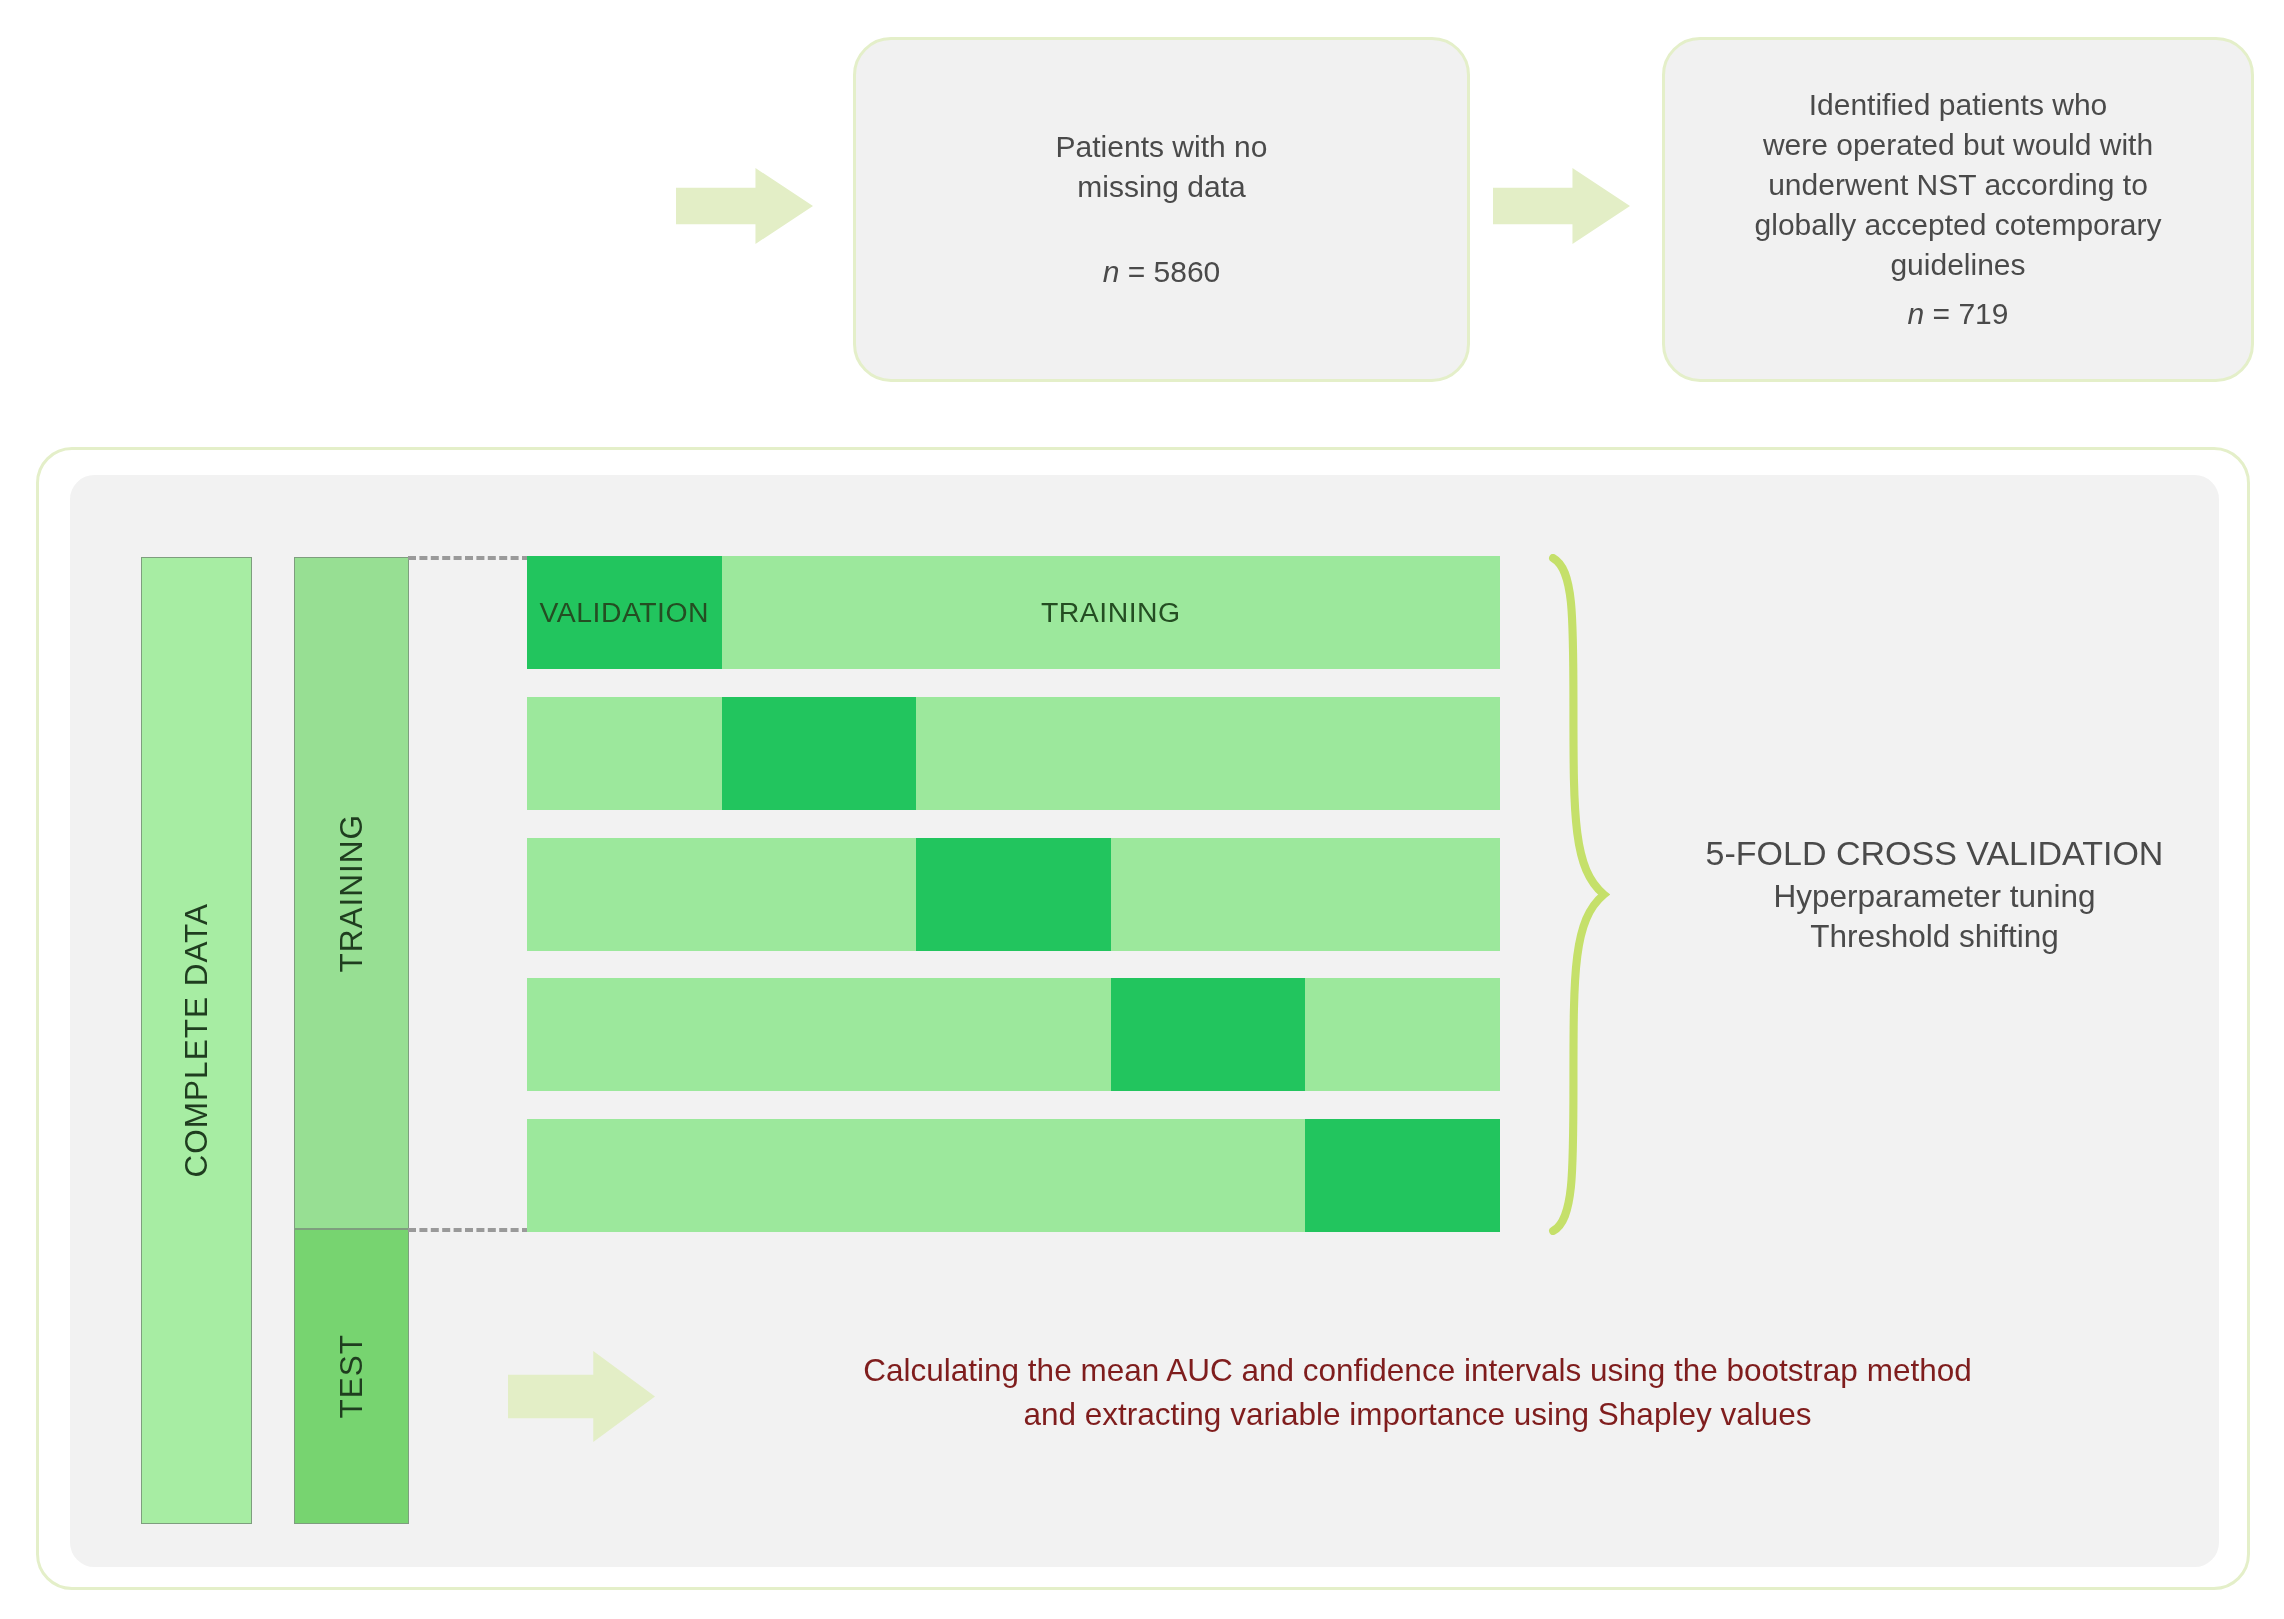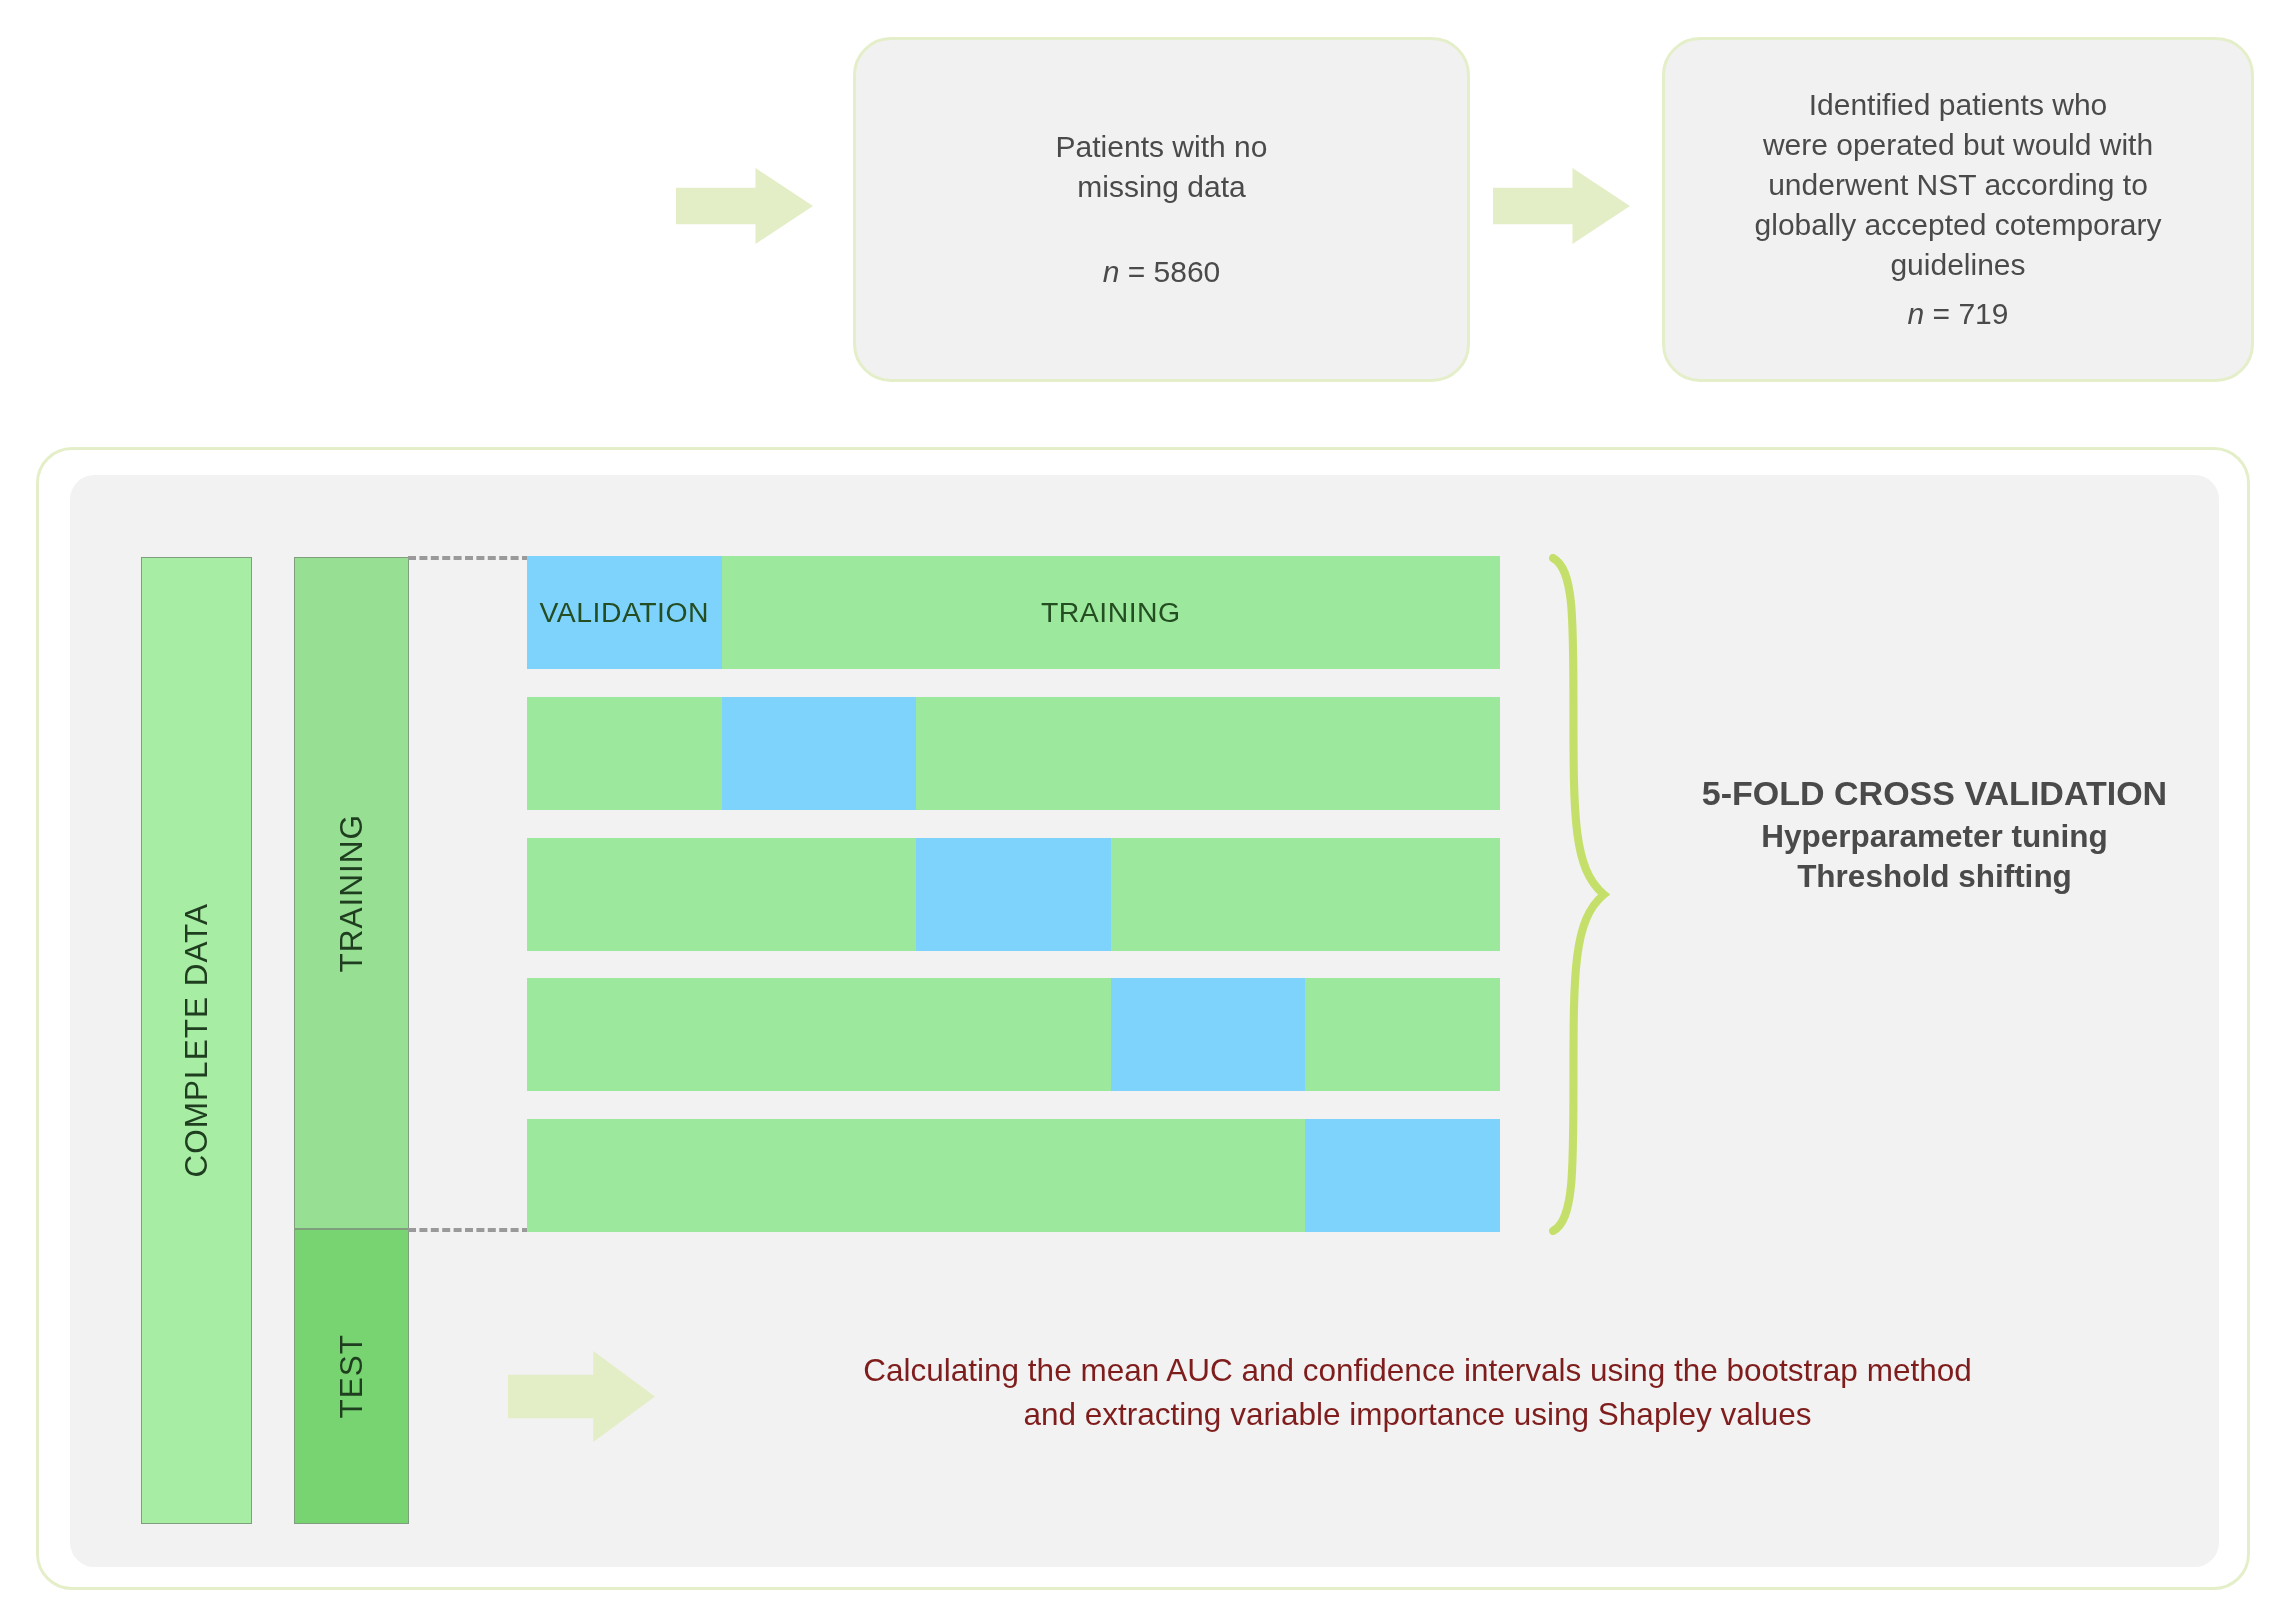--- a/index.html
+++ b/index.html
@@ -106,43 +106,42 @@
 
   
   .foldrow {
     position: absolute;
     left: 527px;
     width: 973px;
     height: 113px;
     display: flex;
   }
   .seg { height: 100%; background: #9ce89c; }
-  .seg.val { background: #7dd3fc; }
+  .seg.val { background: #22c55e; }
   .seg .seglabel {
     width: 100%; height: 100%;
     display: flex; align-items: center; justify-content: center;
     font-size: 28.4px; letter-spacing: 0.5px; color: #244d22;
     white-space: nowrap;
   }
   #fold1 { top: 556px; }
   #fold2 { top: 697px; }
   #fold3 { top: 838px; }
   #fold4 { top: 978px; }
   #fold5 { top: 1119px; }
 
   
   #brace { position: absolute; left: 1544px; top: 554px; width: 66px; height: 681px; }
   #cvtext {
     position: absolute;
-    left: 1630px; top: 772px;
+    left: 1630px; top: 832px;
     width: 609px;
     text-align: center;
     color: #4a4a4a;
     line-height: 1.28;
-    font-weight: bold;
   }
   #cvtext .cvtitle { font-size: 34px; white-space: nowrap; }
   #cvtext .cvline  { font-size: 31.5px; }
 
   
   #arrow3 {
     position: absolute;
     left: 508px; top: 1351px;
     width: 147px; height: 91px;
     background: #e3eec6;

